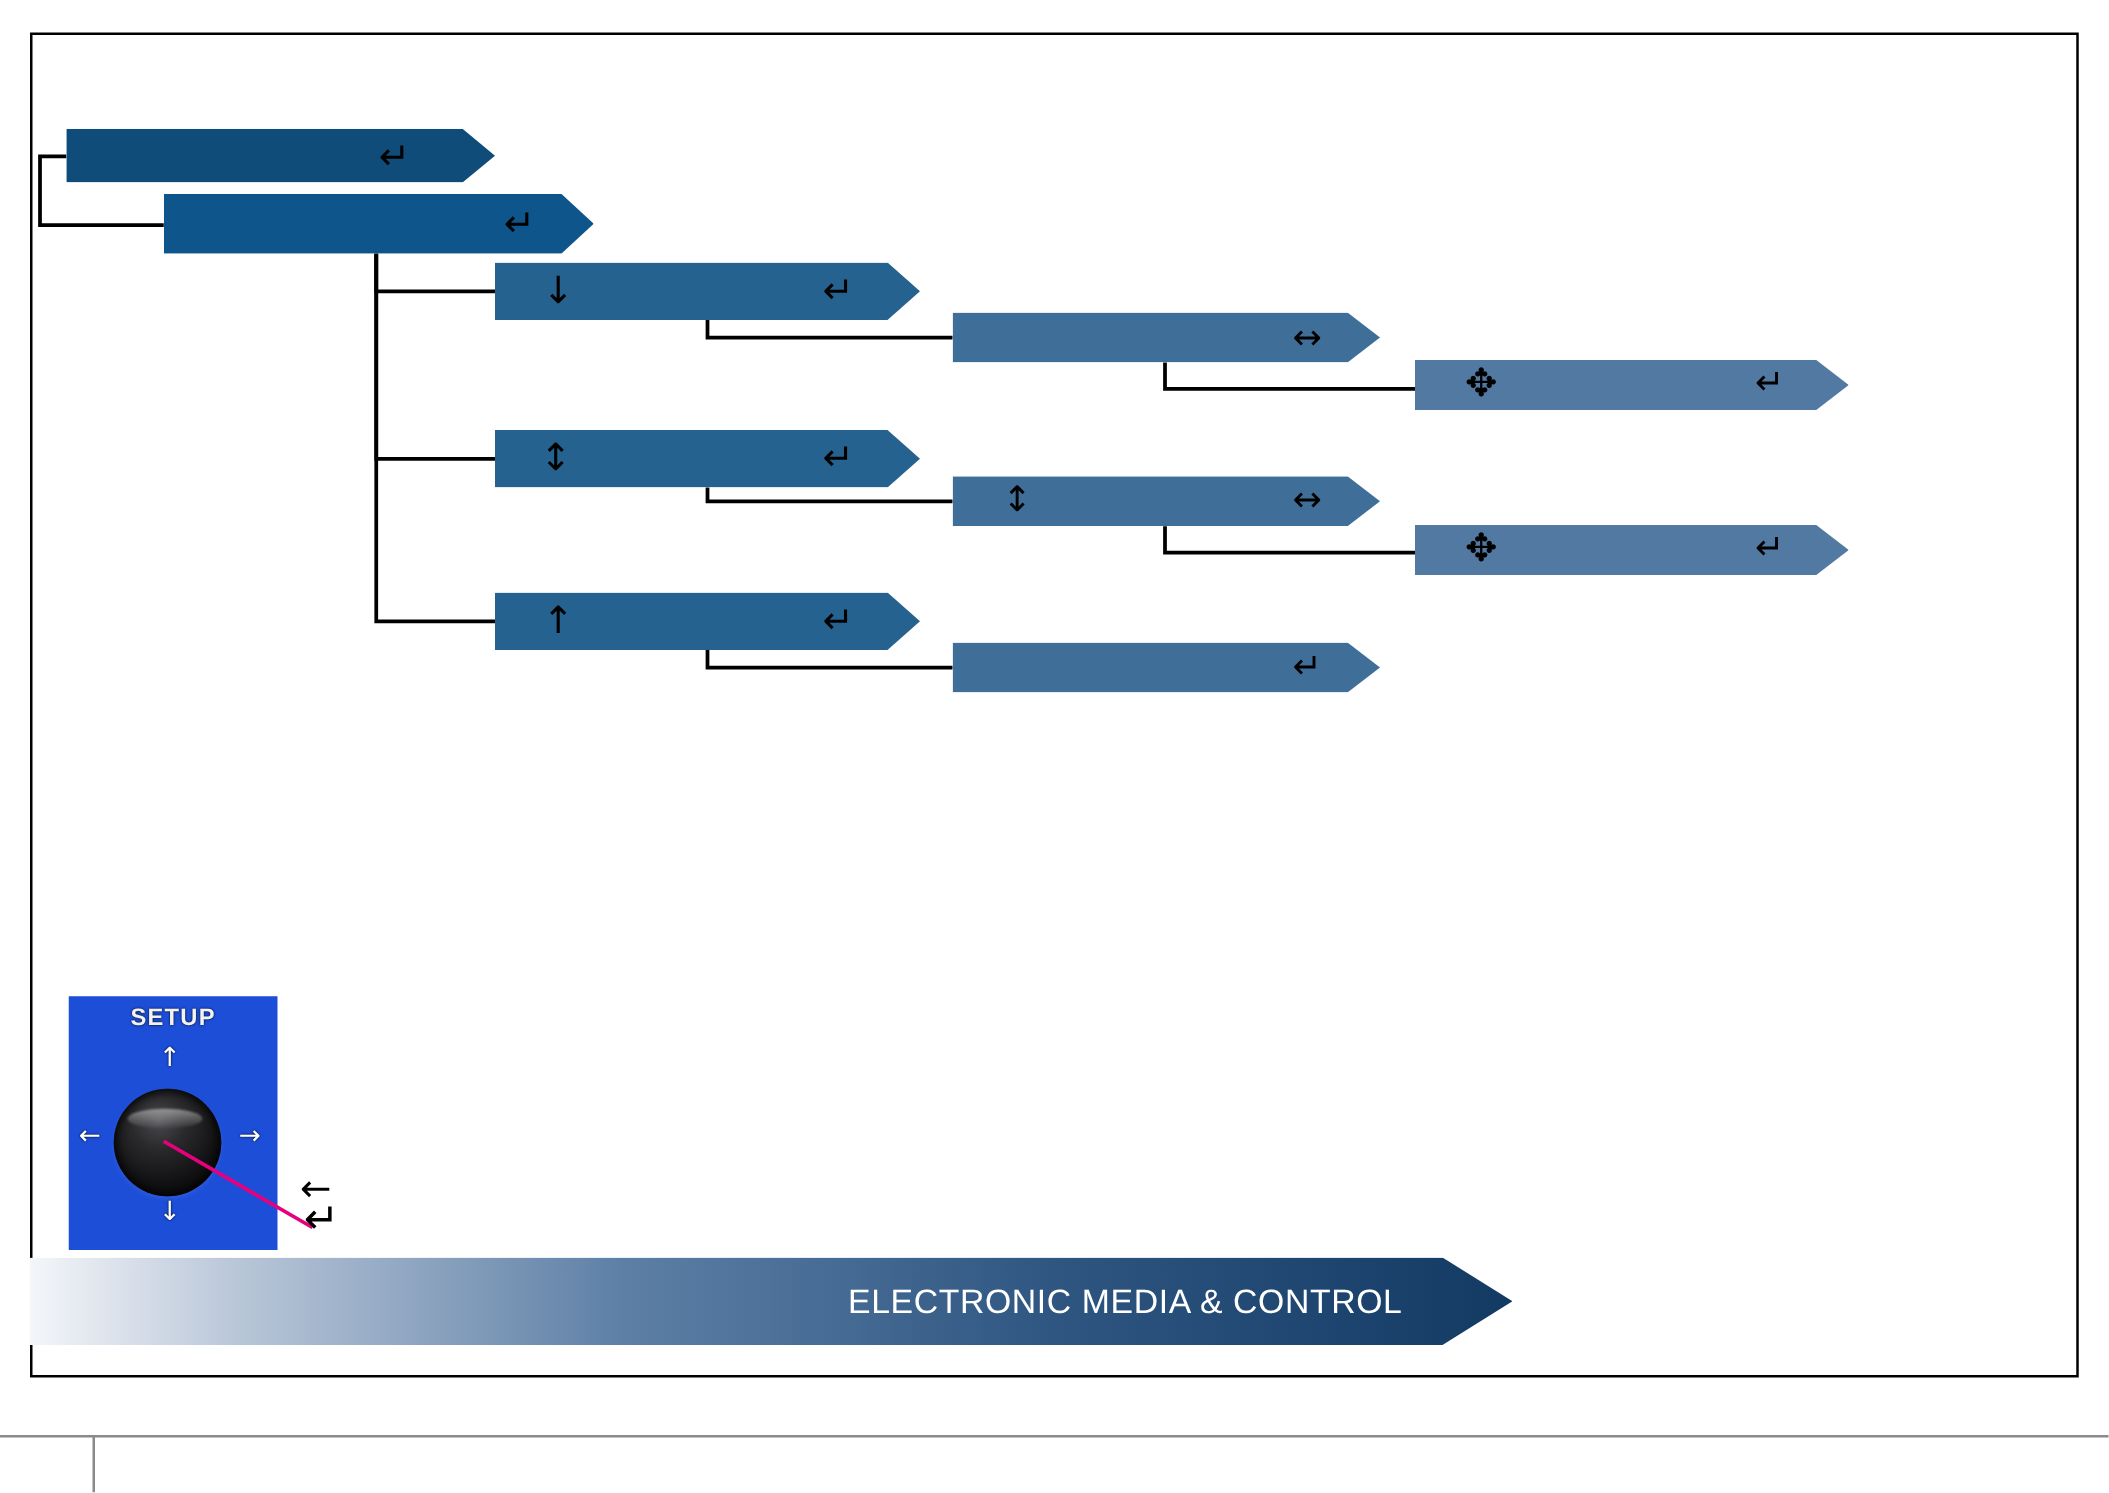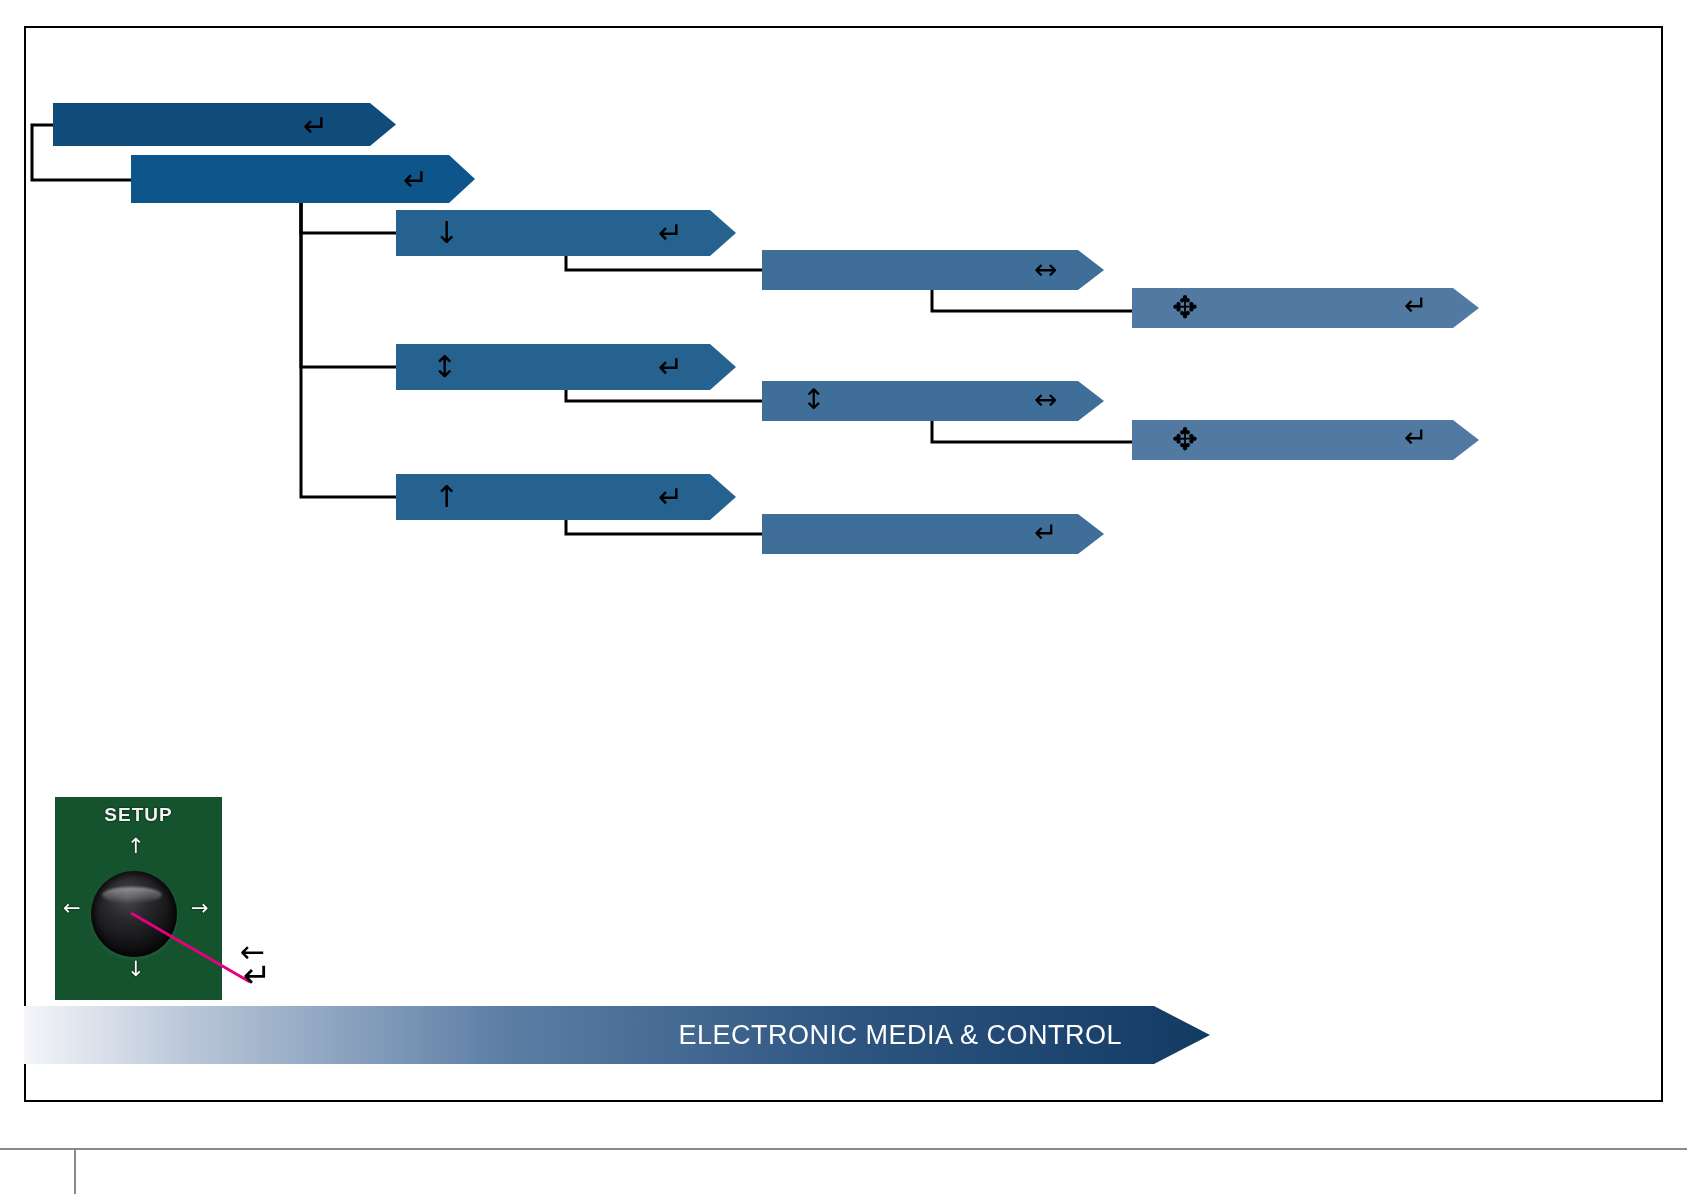--- a/index.html
+++ b/index.html
@@ -59,21 +59,21 @@
   .lvl2 { background: #0e558c; }
   .lvl3 { background: #26628f; }
   .lvl4 { background: #3f6f99; }
   .lvl5 { background: #5179a2; }
 
   
   .knob-photo {
     position: absolute;
     left: 55px; top: 797px;
     width: 167px; height: 203px;
-    background: #14532d;
+    background: #1d4ed8;
     overflow: hidden;
   }
   .knob-title {
     position: absolute;
     left: 0; top: 7px; width: 167px;
     text-align: center;
     color: #f2f2f2;
     font-weight: bold;
     font-size: 19px;
     letter-spacing: 1px;
@@ -119,21 +119,21 @@
     position: absolute;
     color: #000000;
     line-height: 1;
     font-family: "DejaVu Sans", sans-serif;
   }
 
   
   .footer-band {
     position: absolute;
     left: 24px; top: 1006px;
-    width: 1186px; height: 58px;
+    width: 1186px; height: 70px;
     background: linear-gradient(90deg, #f4f6f9 0%, #b9c6d8 14%, #5d7fa6 40%, #2d5580 70%, #123a63 100%);
     clip-path: polygon(0% 0%, calc(100% - 56px) 0%, 100% 50%, calc(100% - 56px) 100%, 0% 100%);
     display: flex;
     align-items: center;
     justify-content: flex-end;
   }
   .footer-text {
     color: #ffffff;
     font-size: 27px;
     letter-spacing: 0.5px;

